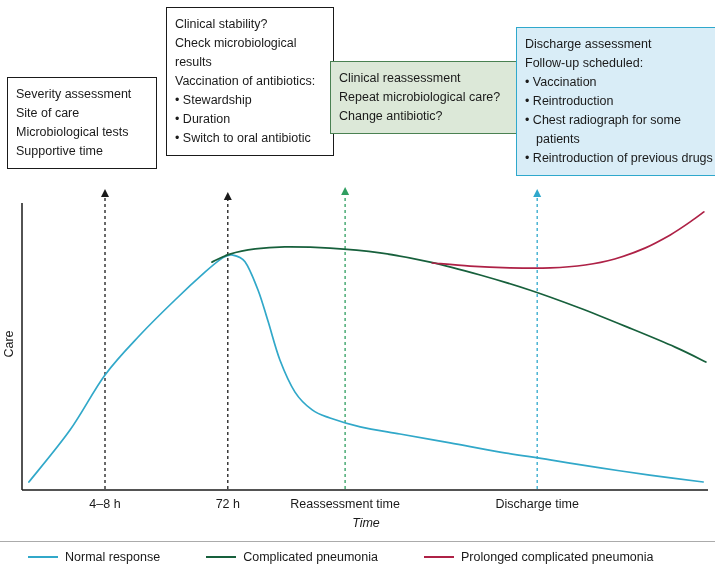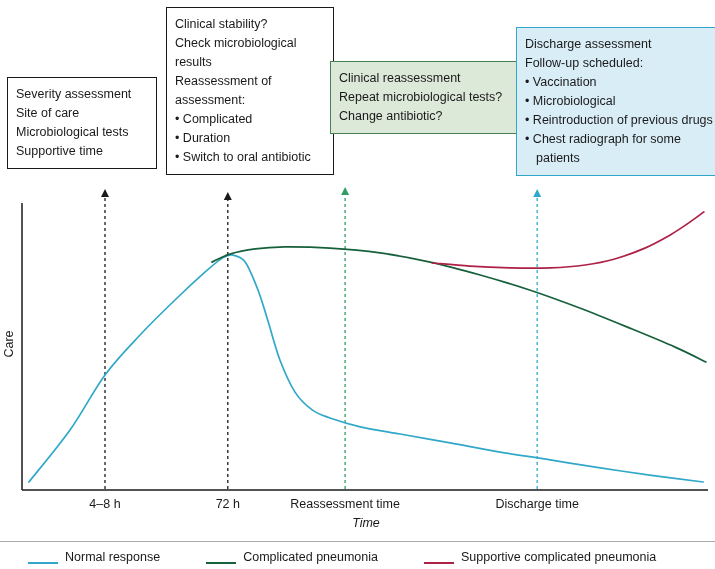--- a/index.html
+++ b/index.html
@@ -7,21 +7,21 @@
           font-family:"Liberation Sans",sans-serif;color:#1a1a1a;overflow:hidden;}
   #chart-svg{position:absolute;left:0;top:0;}
   .box{position:absolute;background:#fff;border:1.3px solid #1a1a1a;
        padding:7px 8px;font-size:12.5px;line-height:19px;box-sizing:border-box;}
   .box .bullet{padding-left:11px;text-indent:-11px;}
   .axis-label{position:absolute;font-size:12.5px;color:#1a1a1a;}
   .y-label{left:-26px;top:337px;width:70px;text-align:center;transform:rotate(-90deg);}
   .x-label{left:326px;top:516px;width:80px;text-align:center;font-style:italic;}
   .legend{position:absolute;left:0;top:541px;width:715px;border-top:1px solid #ababab;
           display:flex;gap:46px;padding:8px 0 0 28px;font-size:12.5px;box-sizing:border-box;}
-  .legend-item{display:flex;align-items:flex-end;}
+  .legend-item{display:flex;align-items:center;}
   .swatch{display:inline-block;width:30px;height:2px;margin-right:7px;}
 </style>
 </head>
 <body>
 
 <div class="figure">
 
   <svg id="chart-svg" width="715" height="569">
       <line x1="22" y1="203" x2="22" y2="490" stroke="#1a1a1a" stroke-width="1.5"></line>
       <line x1="22" y1="490" x2="708" y2="490" stroke="#1a1a1a" stroke-width="1.5"></line>
@@ -45,52 +45,52 @@
   <div class="box" style="left: 7px; top: 77px; width: 150px; background: rgb(255, 255, 255); border-color: rgb(26, 26, 26);">
     <div>Severity assessment</div>
     <div>Site of care</div>
     <div>Microbiological tests</div>
     <div>Supportive time</div>
   </div>
 
   <div class="box" style="left: 166px; top: 7px; width: 168px; background: rgb(255, 255, 255); border-color: rgb(26, 26, 26);">
     <div>Clinical stability?</div>
     <div>Check microbiological results</div>
-    <div>Reassessment of assessment:</div>
-    <div class="bullet">• Complicated</div>
+    <div>Vaccination of antibiotics:</div>
+    <div class="bullet">• Stewardship</div>
     <div class="bullet">• Duration</div>
     <div class="bullet">• Switch to oral antibiotic</div>
   </div>
 
   <div class="box" style="left: 330px; top: 61px; width: 204px; background: rgb(220, 232, 216); border-color: rgb(74, 129, 82);">
     <div>Clinical reassessment</div>
-    <div>Repeat microbiological tests?</div>
+    <div>Repeat microbiological care?</div>
     <div>Change antibiotic?</div>
   </div>
 
   <div class="box" style="left: 516px; top: 15px; width: 207px; background: rgb(217, 237, 247); border-color: rgb(47, 168, 204); margin-top: 12px;">
     <div>Discharge assessment</div>
     <div>Follow-up scheduled:</div>
     <div class="bullet">• Vaccination</div>
-    <div class="bullet">• Microbiological</div>
+    <div class="bullet">• Reintroduction</div>
+    <div class="bullet">• Chest radiograph for some patients</div>
     <div class="bullet">• Reintroduction of previous drugs</div>
-    <div class="bullet">• Chest radiograph for some patients</div>
   </div>
 
   <div class="axis-label y-label">Care</div>
   <div class="axis-label x-label">Time</div>
 
   <div class="legend">
     <div class="legend-item">
       <span class="swatch" style="background: rgb(49, 168, 201);"></span>
       <span>Normal response</span>
     </div>
     <div class="legend-item">
       <span class="swatch" style="background: rgb(23, 96, 60);"></span>
       <span>Complicated pneumonia</span>
     </div>
     <div class="legend-item">
       <span class="swatch" style="background: rgb(174, 33, 70);"></span>
-      <span>Supportive complicated pneumonia</span>
+      <span>Prolonged complicated pneumonia</span>
     </div>
   </div>
 
 </div>
 
 </body></html>

